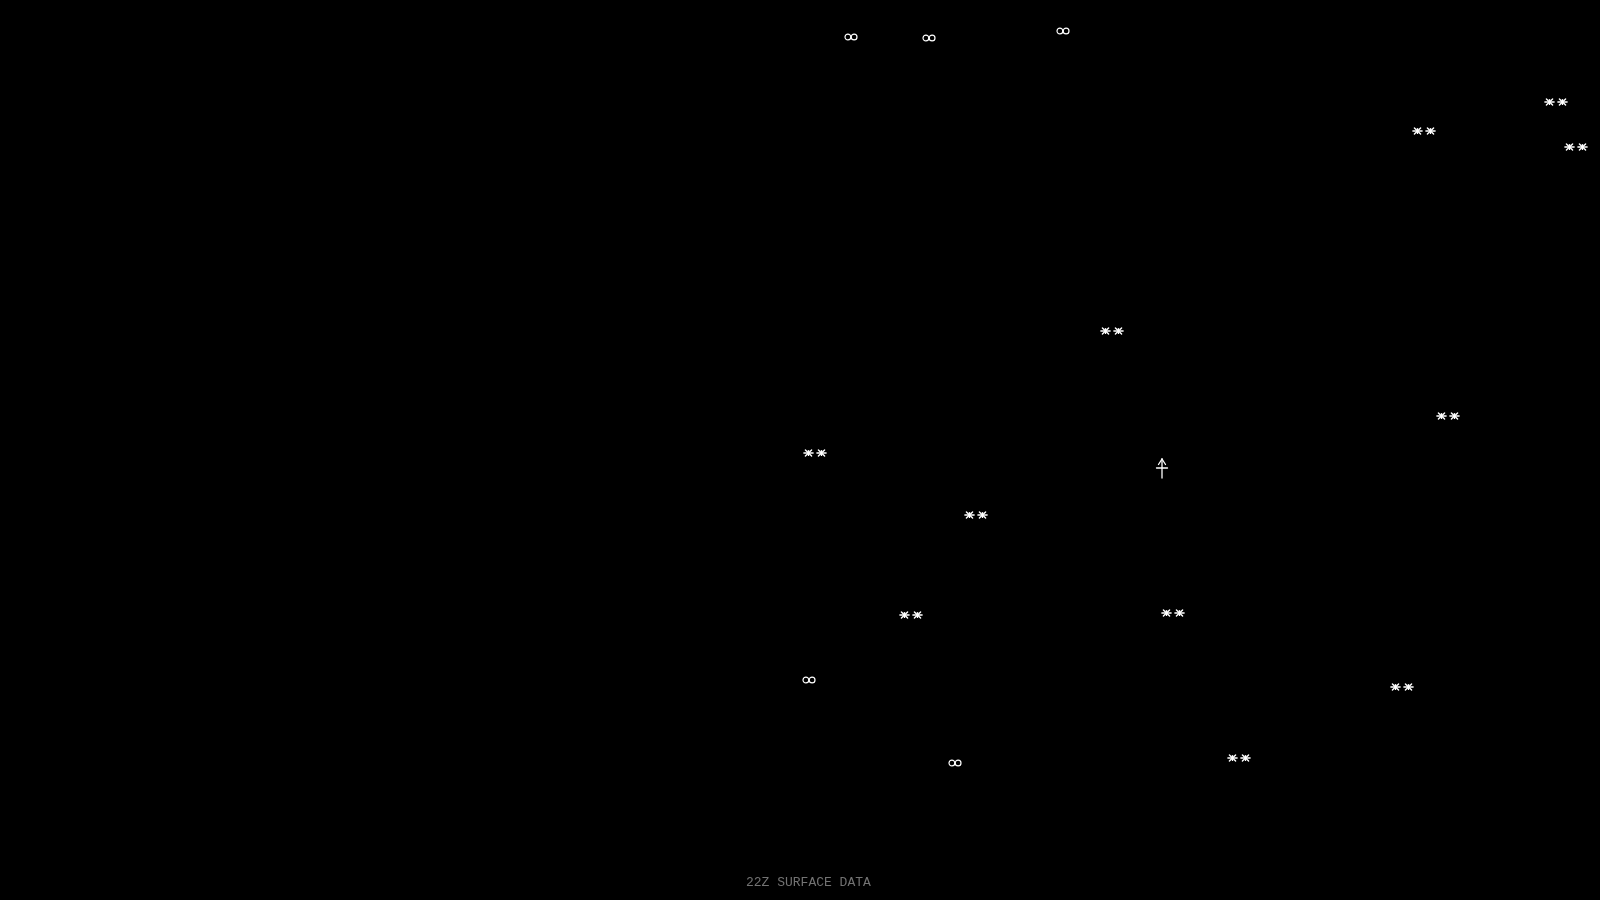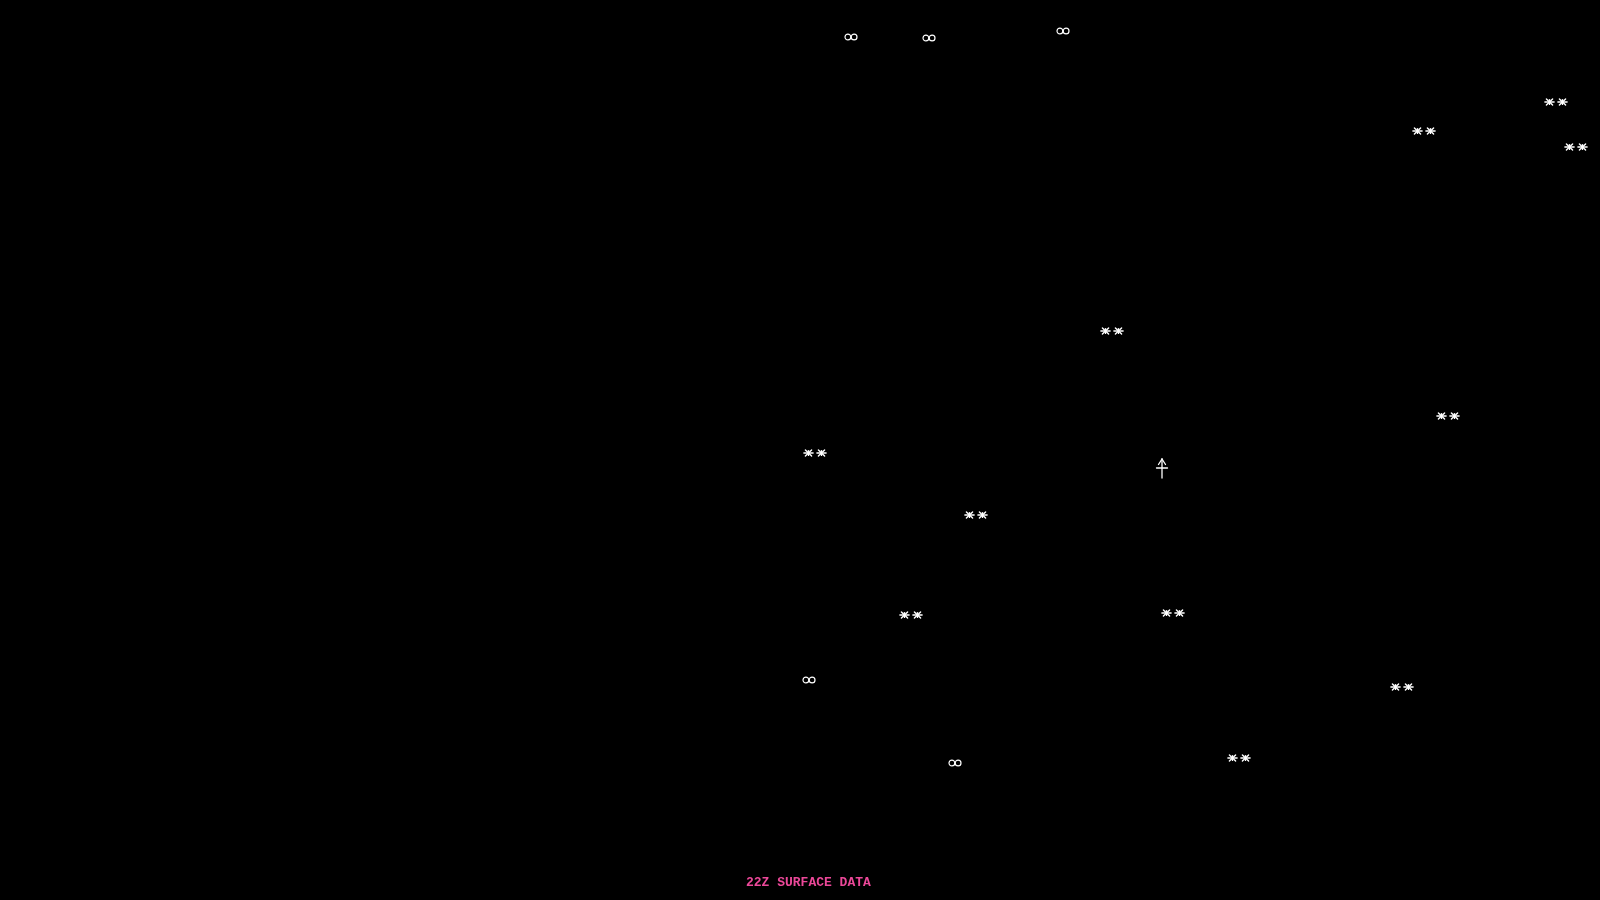--- a/index.html
+++ b/index.html
@@ -28,24 +28,24 @@
     line-height: 0;
     display: block;
   }
   .station-symbol svg {
     display: block;
   }
   .frame-label {
     position: absolute;
     left: 746px;
     top: 875px;
-    color: #ec4899;
+    color: #737373;
     font-family: "Liberation Mono", monospace;
     font-size: 13px;
-    font-weight: bold;
+    font-weight: normal;
     letter-spacing: 0px;
     white-space: pre;
   }
 </style>
 </head>
 <body>
 
 <div class="screen">
   <div id="map-canvas" class="map-canvas">
       <span class="station-symbol" style="left: 851px; top: 37px;">

